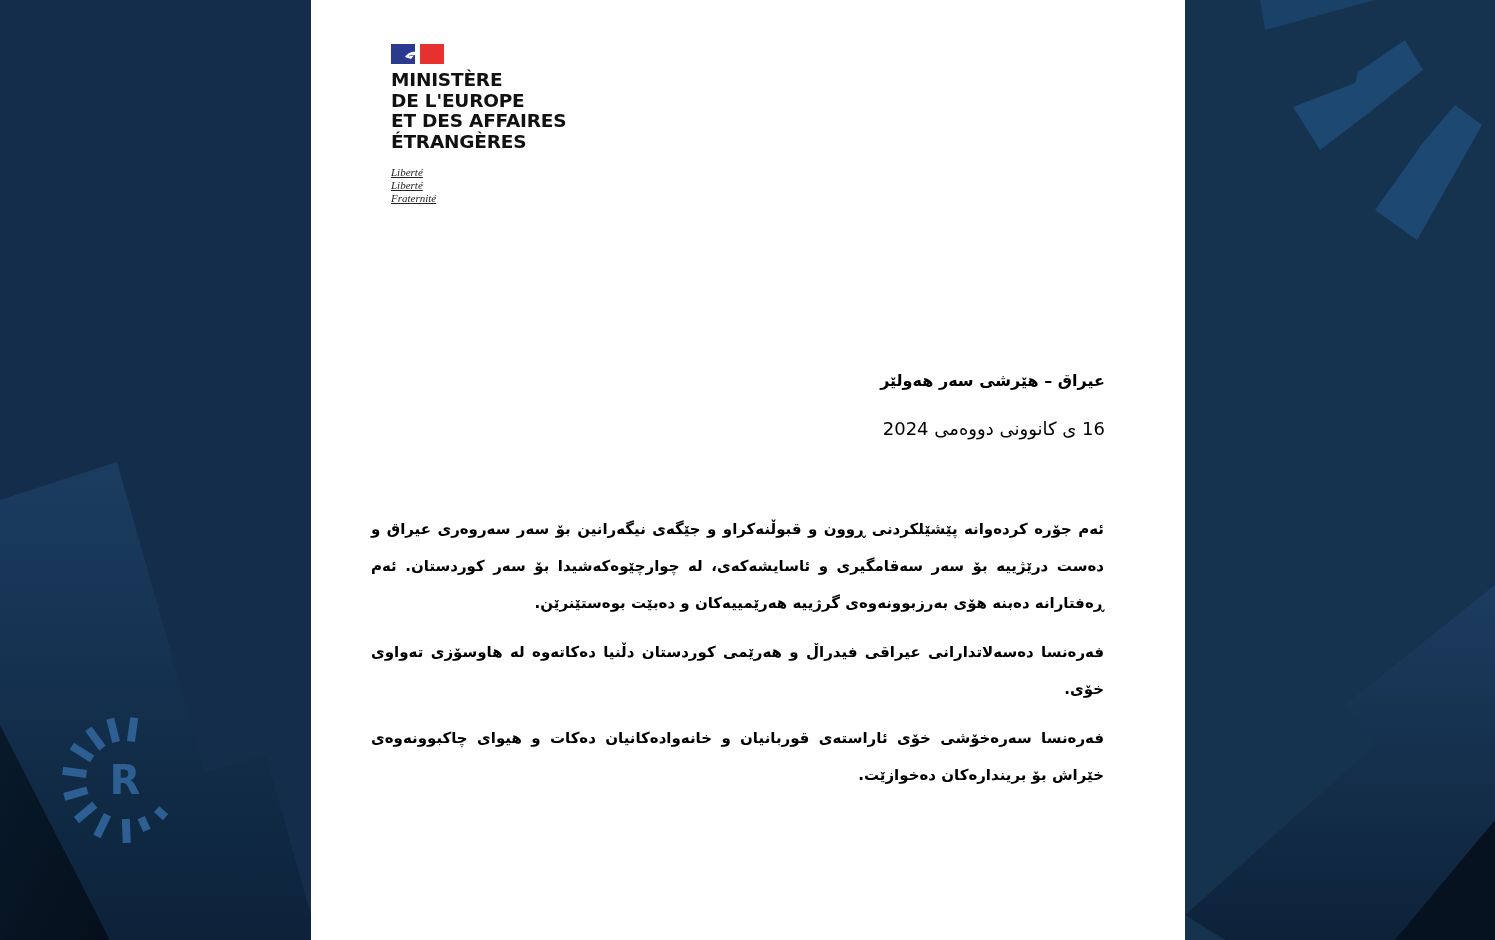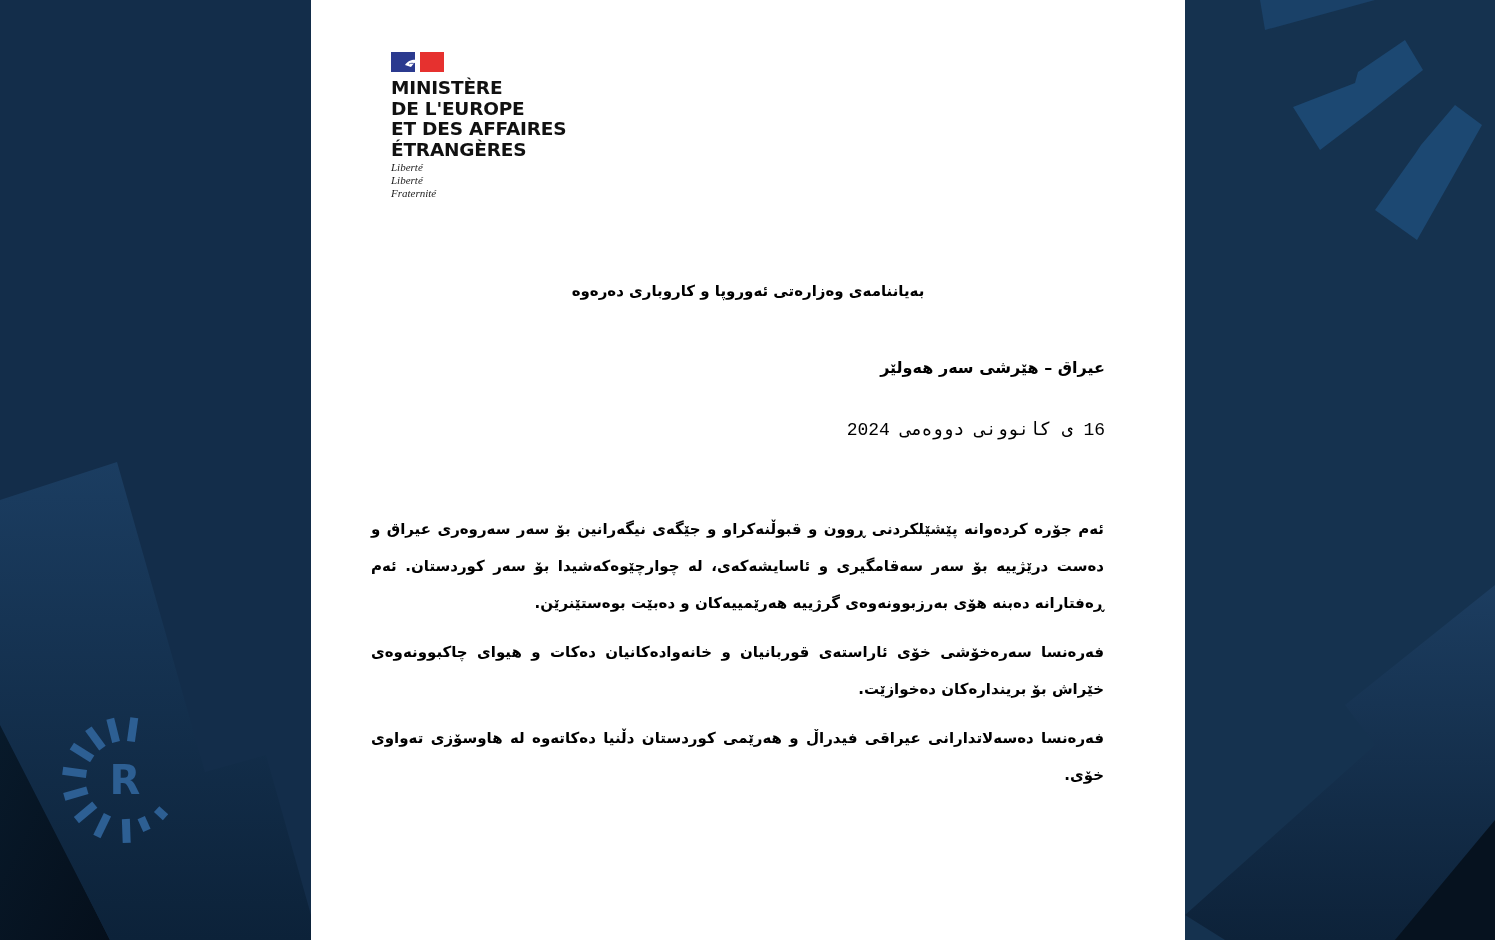--- a/index.html
+++ b/index.html
@@ -33,21 +33,21 @@
       top: 0;
       width: 874px;
       height: 940px;
       background: #ffffff;
     }
 
     
     .logo {
       position: absolute;
       left: 80px;
-      top: 52px;
+      top: 44px;
       width: 200px;
     }
     .flag {
       position: relative;
       width: 53px;
       height: 20px;
     }
     .flag .blue {
       position: absolute; left: 0; top: 0; width: 24px; height: 20px;
       background: #2b3a8f;
@@ -63,26 +63,27 @@
       margin-top: 6px;
       font-family: "DejaVu Sans", sans-serif;
       font-weight: bold;
       font-size: 18.5px;
       line-height: 20.5px;
       color: #111;
       letter-spacing: -0.2px;
     }
     .ministry-name div { white-space: nowrap; }
     .motto {
-      margin-top: 1px;
+      margin-top: 14px;
       font-family: "Liberation Serif", serif;
       font-style: italic;
       font-size: 11px;
       line-height: 13px;
       color: #222;
+      text-decoration: underline;
     }
 
     .arabic {
       font-family: "DejaVu Sans", sans-serif;
       direction: rtl;
       unicode-bidi: embed;
       color: #000;
     }
 
     .doc-heading {
@@ -91,34 +92,33 @@
       width: 474px;
       top: 282px;
       text-align: center;
       font-weight: bold;
       font-size: 15px;
     }
 
     .subject {
       position: absolute;
       right: 80px;
-      top: 358px;
+      top: 371px;
       font-weight: bold;
       font-size: 16px;
       text-align: right;
       white-space: nowrap;
     }
     .date {
       position: absolute;
       right: 80px;
       top: 418px;
       font-size: 18px;
       text-align: left;
       white-space: nowrap;
-      font-family: Liberation Mono, monospace;
     }
 
     .body {
       position: absolute;
       left: 60px;
       width: 733px;
       top: 511px;
     }
     .para {
       font-weight: bold;
@@ -213,24 +213,23 @@
         <div>ET DES AFFAIRES</div>
         <div>ÉTRANGÈRES</div>
       </div>
       <div class="motto">
         <div>Liberté</div>
         <div>Liberté</div>
         <div>Fraternité</div>
       </div>
     </div>
 
-    <div class="doc-heading arabic">بەیاننامەی وەزارەتی ئەوروپا و کاروباری دەرەوە</div>
 
     <div class="subject arabic">عیراق – هێرشی سەر هەولێر</div>
     <div class="date arabic">16 ی کانوونی دووەمی 2024</div>
 
     <div class="body arabic">
       <p class="para">ئەم جۆرە کردەوانە پێشێلکردنی ڕوون و قبوڵنەکراو و جێگەی نیگەرانین بۆ سەر سەروەری عیراق و دەست درێژییە بۆ سەر سەقامگیری و ئاسایشەکەی، لە چوارچێوەکەشیدا بۆ سەر کوردستان. ئەم ڕەفتارانە دەبنە هۆی بەرزبوونەوەی گرژییە هەرێمییەکان و دەبێت بوەستێنرێن.</p>
+      <p class="para">فەرەنسا دەسەلاتدارانی عیراقی فیدراڵ و هەرێمی کوردستان دڵنیا دەکاتەوە لە هاوسۆزی تەواوی خۆی.</p>
       <p class="para">فەرەنسا سەرەخۆشی خۆی ئاراستەی قوربانیان و خانەوادەکانیان دەکات و هیوای چاکبوونەوەی خێراش بۆ بریندارەکان دەخوازێت.</p>
-      <p class="para">فەرەنسا دەسەلاتدارانی عیراقی فیدراڵ و هەرێمی کوردستان دڵنیا دەکاتەوە لە هاوسۆزی تەواوی خۆی.</p>
     </div>
   </div>
 </div>
 
 </body></html>

